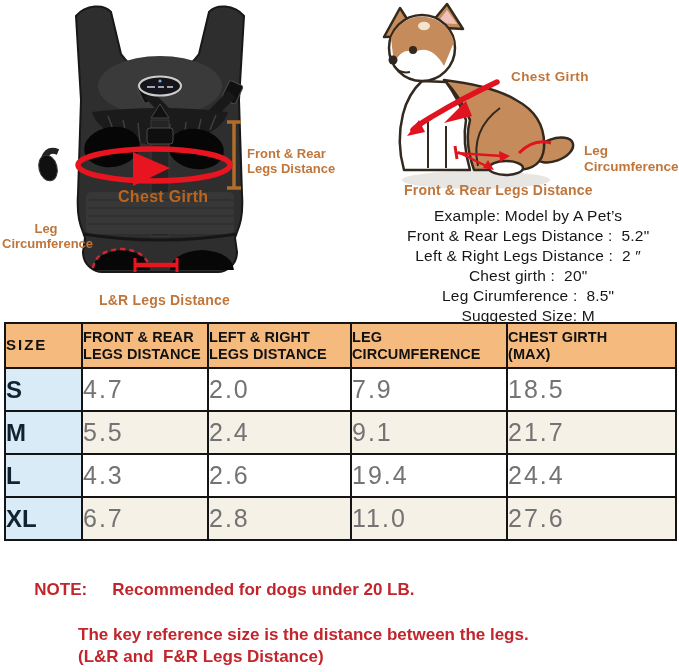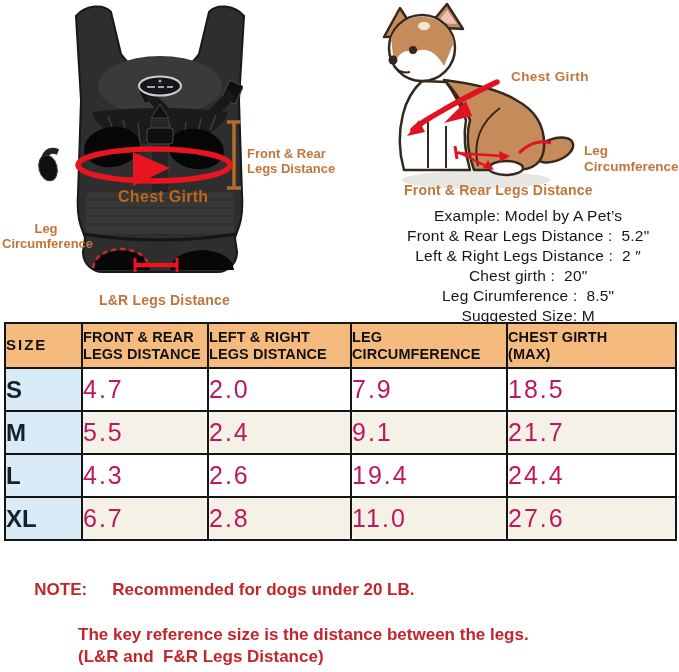--- a/index.html
+++ b/index.html
@@ -27,22 +27,22 @@
   .size-table th,.size-table td{
     border:2px solid #141414;text-align:left;vertical-align:middle;padding:0;overflow:hidden;
   }
   .size-table th{
     background:#F5BB7E;color:#111111;font-size:14.5px;font-weight:bold;line-height:16.5px;
     height:43px;white-space:pre-line;letter-spacing:.1px;
   }
   .size-table th.size-h{font-size:15px;letter-spacing:2px;}
   .size-table td{height:41px;background:#ffffff;}
   .size-table td.size-c{background:#D9EBF6;font-size:24px;font-weight:bold;color:#0f2430;}
-  .size-table td.val{font-size:25px;color:#be185d;letter-spacing:2px;}
-  .size-table tr.alt td.val{background:#F6F1E7;border-radius:9px;}
+  .size-table td.val{font-size:25px;color:#737373;letter-spacing:2px;}
+  .size-table tr.alt td.val{background:#F6F1E7;}
   
   .note{
     position:absolute;left:6px;top:556px;width:668px;padding-left:72px;
     color:#C2252B;font-size:17px;font-weight:bold;line-height:22.6px;
   }
   .note .note-line{white-space:pre;}
   .note .first-line{margin-left:-72px;}
   .note .note-prefix{margin-right:25px;}
 </style>
 </head>

